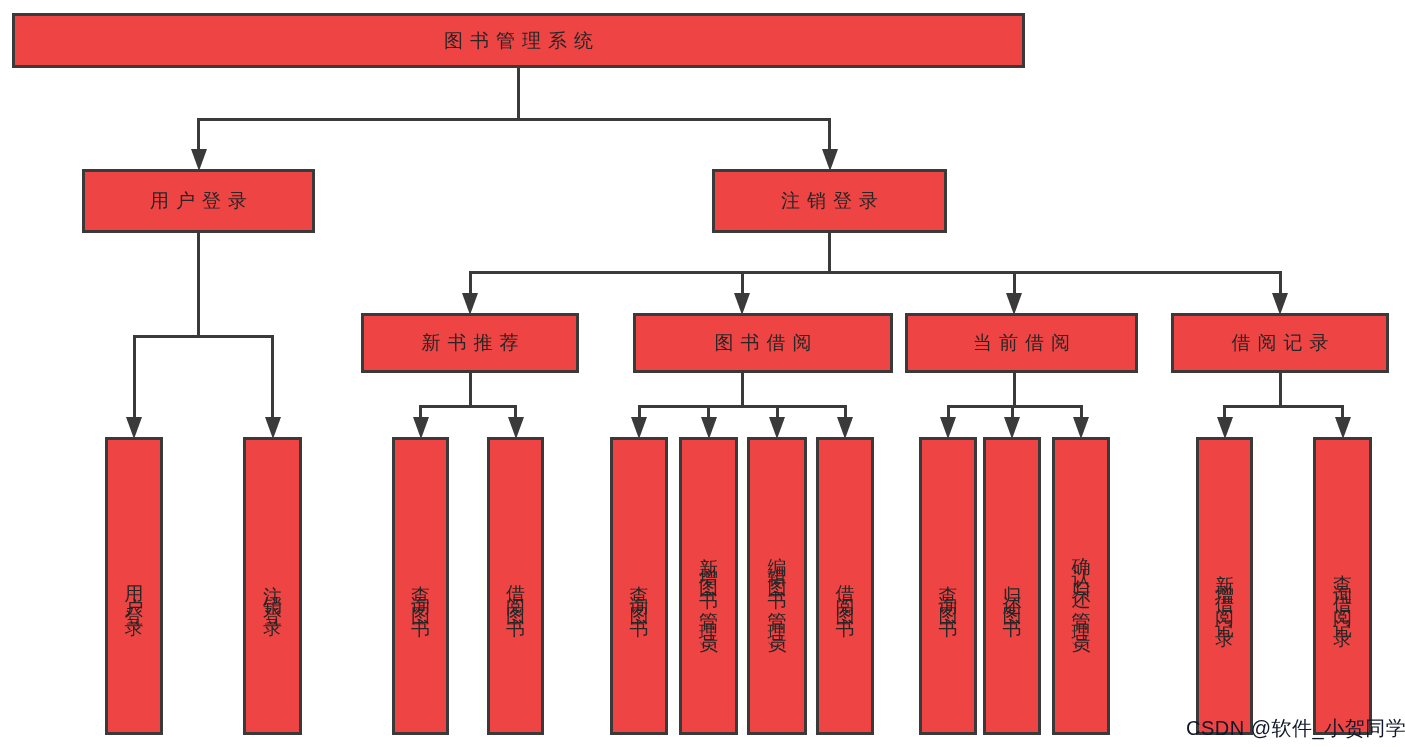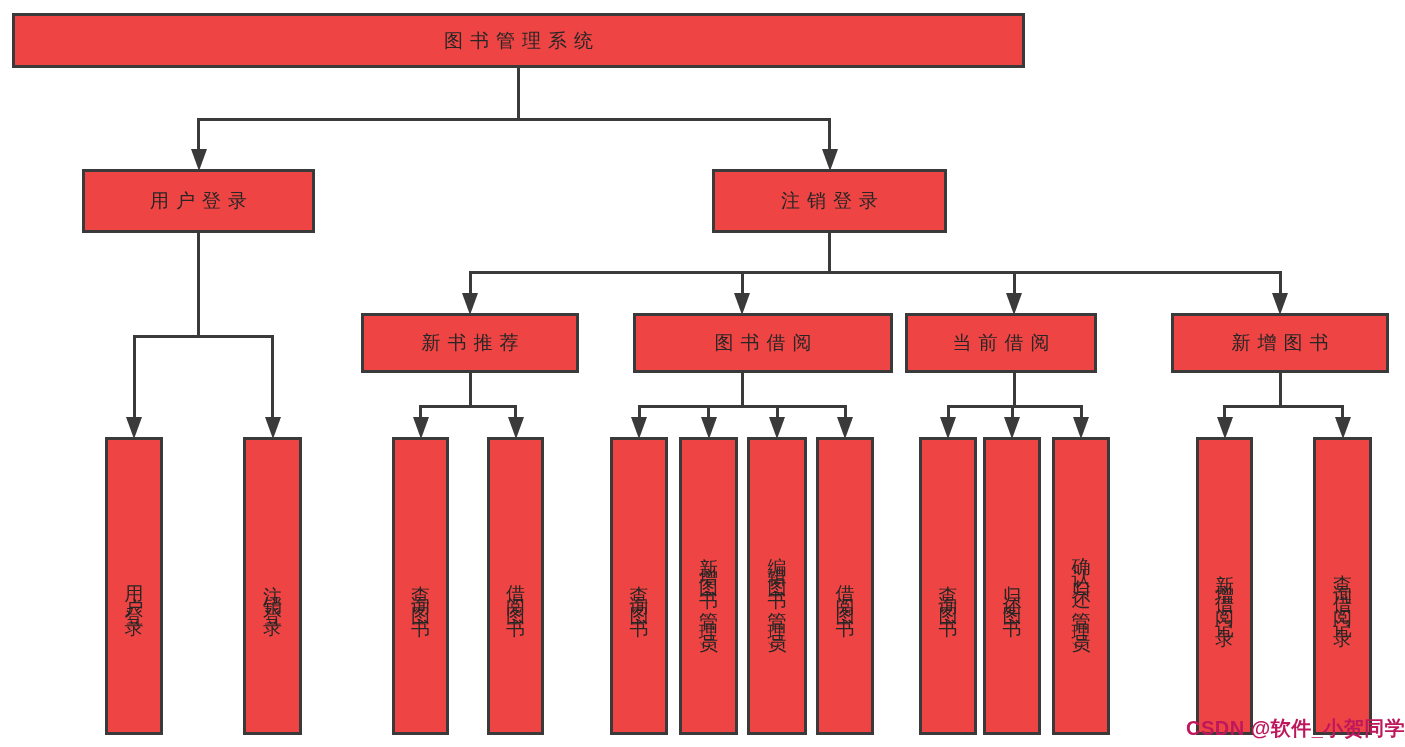--- a/index.html
+++ b/index.html
@@ -59,41 +59,41 @@
     letter-spacing: 0.5px;
     color: #c8c8c8;
     white-space: nowrap;
     z-index: 5;
   }
 </style>
 </head>
 <body>
 
 <div id="canvas">
-  <div class="watermark" style="color: #be185d; font-weight: bold;">CSDN @软件_小贺同学</div>
+  <div class="watermark" style="color: #0f172a;">CSDN @软件_小贺同学</div>
 <div class="node" style="left: 12px; top: 13px; width: 1013px; height: 55px;">
       <span class="label">图书管理系统</span>
     </div>
     <div class="node" style="left: 82px; top: 169px; width: 233px; height: 64px;">
       <span class="label">用户登录</span>
     </div>
     <div class="node" style="left: 712px; top: 169px; width: 235px; height: 64px;">
       <span class="label">注销登录</span>
     </div>
     <div class="node" style="left: 361px; top: 313px; width: 218px; height: 60px;">
       <span class="label">新书推荐</span>
     </div>
     <div class="node" style="left: 633px; top: 313px; width: 260px; height: 60px;">
       <span class="label">图书借阅</span>
     </div>
-    <div class="node" style="left: 905px; top: 313px; width: 192px; height: 60px;">
+    <div class="node" style="left: 905px; top: 313px; width: 233px; height: 60px;">
       <span class="label">当前借阅</span>
     </div>
     <div class="node" style="left: 1171px; top: 313px; width: 218px; height: 60px;">
-      <span class="label">新增图书</span>
+      <span class="label">借阅记录</span>
     </div>
     <div class="node v" style="left: 105px; top: 437px; width: 58px; height: 298px;">
       <span class="label">用户登录</span>
     </div>
     <div class="node v" style="left: 243px; top: 437px; width: 59px; height: 298px;">
       <span class="label">注销登录</span>
     </div>
     <div class="node v" style="left: 392px; top: 437px; width: 57px; height: 298px;">
       <span class="label">查询图书</span>
     </div>

